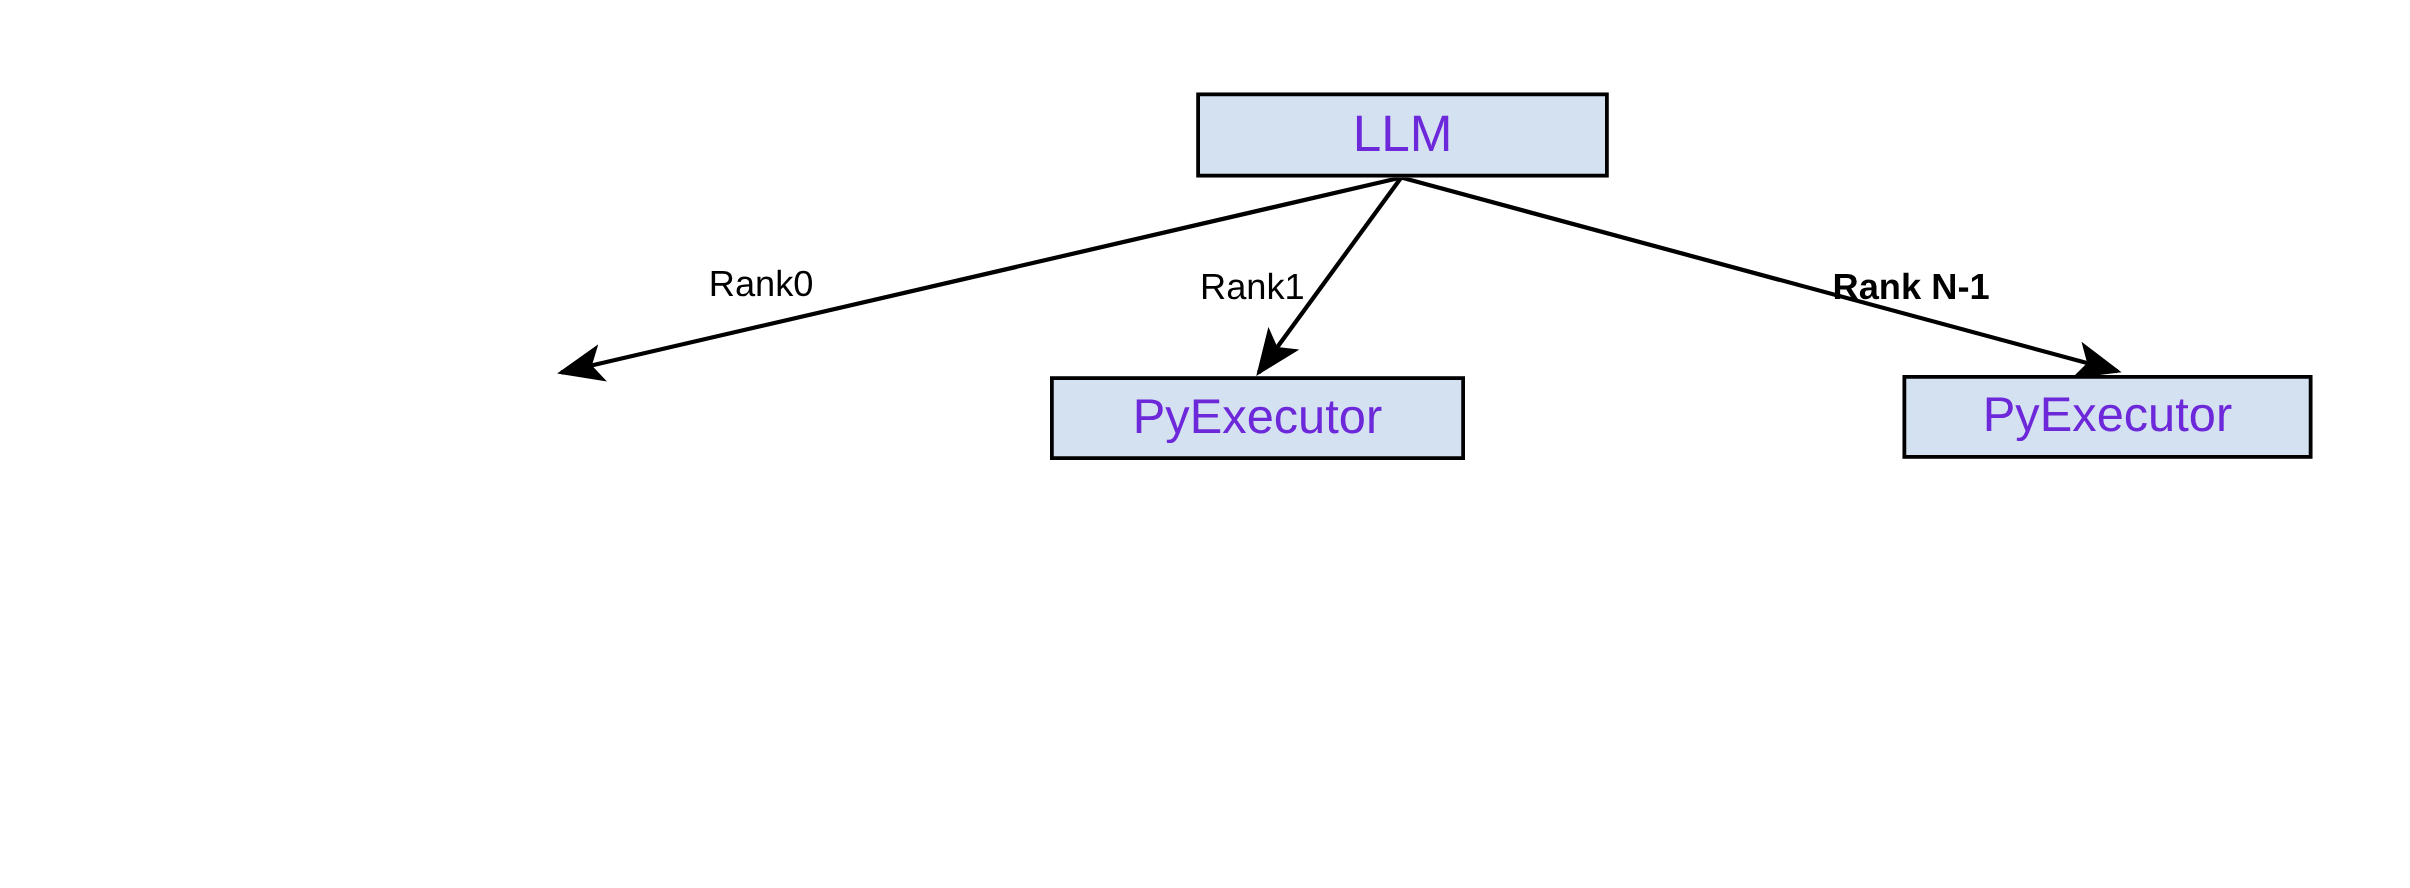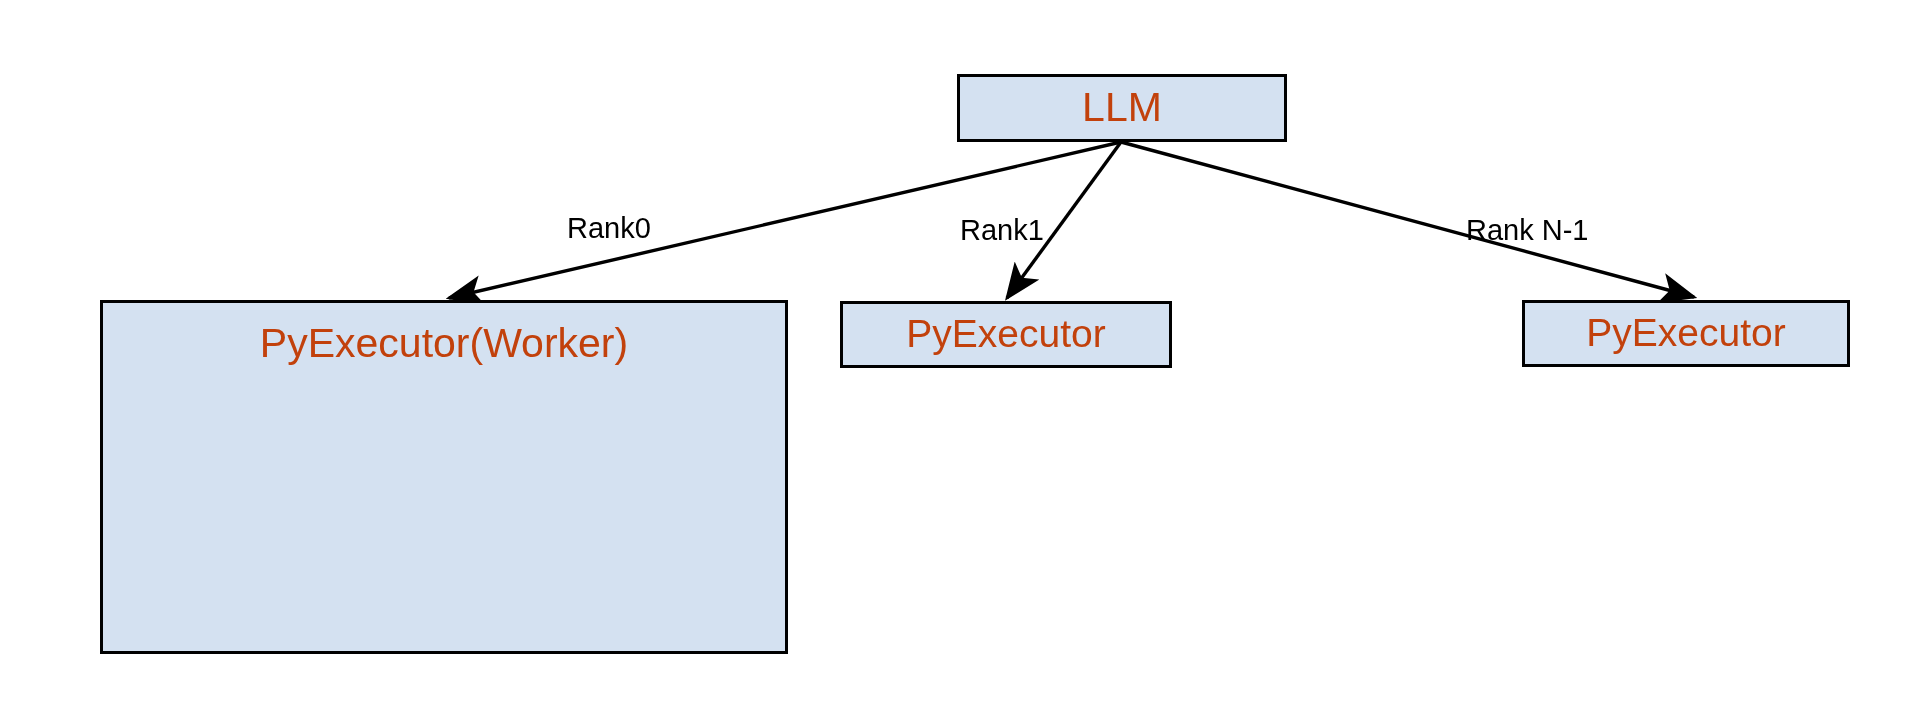--- a/index.html
+++ b/index.html
@@ -25,21 +25,21 @@
     height: 710px;
   }
   .node {
     position: absolute;
     box-sizing: border-box;
     background: #d4e1f1;
     border: 3px solid #000000;
     display: flex;
     align-items: center;
     justify-content: center;
-    color: #c2410c;
+    color: #6d28d9;
     line-height: 1.1;
     white-space: nowrap;
   }
   .node-llm {
     left: 957px;
     top: 74px;
     width: 330px;
     height: 68px;
     font-size: 41px;
   }
@@ -72,21 +72,21 @@
   }
   .edge-label {
     position: absolute;
     font-size: 29px;
     color: #000000;
     white-space: nowrap;
     background: transparent;
   }
   .label-rank0 { left: 567px; top: 212px; }
   .label-rank1 { left: 960px; top: 214px; }
-  .label-rankn { left: 1466px; top: 214px; }
+  .label-rankn { left: 1466px; top: 214px; font-weight: bold; }
 </style>
 </head>
 <body>
 
 <div id="canvas">
 
   <svg id="edges" viewBox="0 0 1928 710" xmlns="http://www.w3.org/2000/svg">
     <defs>
       <marker id="arrowhead" markerWidth="11" markerHeight="9" refX="10" refY="4.5" orient="auto" markerUnits="strokeWidth">
         <path d="M0,0 L11,4.5 L0,9 L2.6,4.5 Z" fill="#000000"></path>
@@ -97,24 +97,20 @@
 
     <line x1="1121" y1="142" x2="1007" y2="298" stroke="#000000" stroke-width="3.4" marker-end="url(#arrowhead)"></line>
 
     <line x1="1121" y1="142" x2="1694" y2="297" stroke="#000000" stroke-width="3.4" marker-end="url(#arrowhead)"></line>
   </svg>
 
   <div class="node node-llm">
     <span>LLM</span>
   </div>
 
-  <div class="node node-worker">
-    <span class="worker-title">PyExecutor(Worker)</span>
-
-  </div>
 
   <div class="node node-pyexec-mid">
     <span>PyExecutor</span>
   </div>
 
   <div class="node node-pyexec-right">
     <span>PyExecutor</span>
   </div>
 
   <div class="edge-label label-rank0">Rank0</div>

